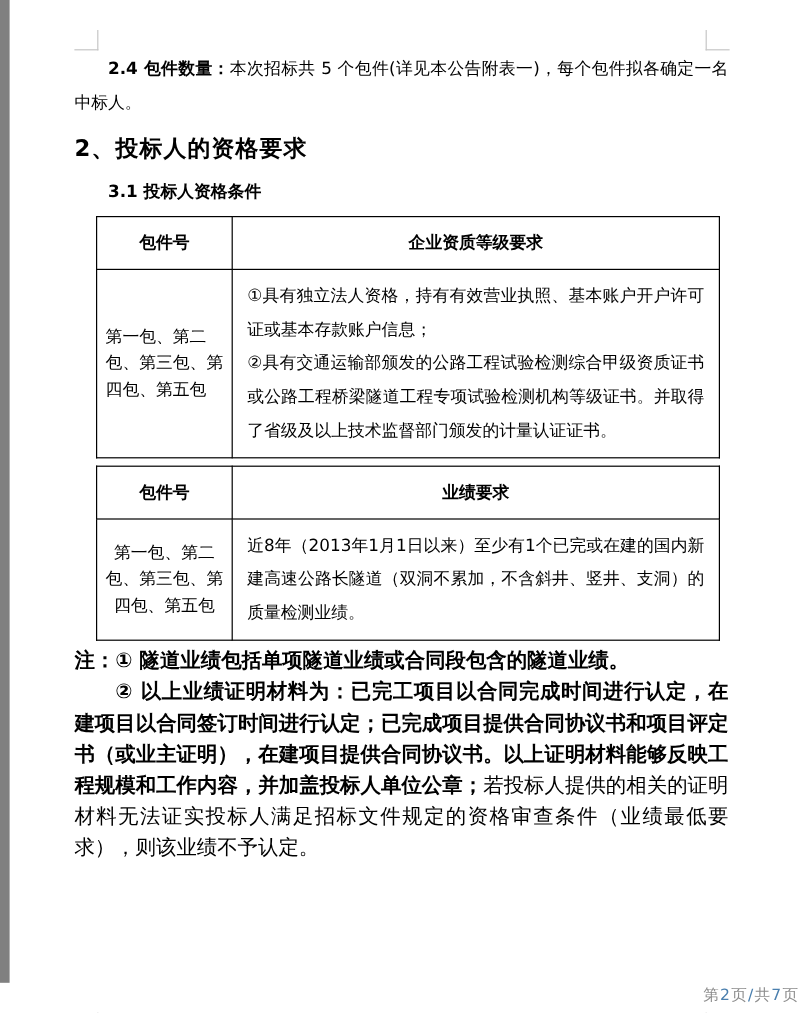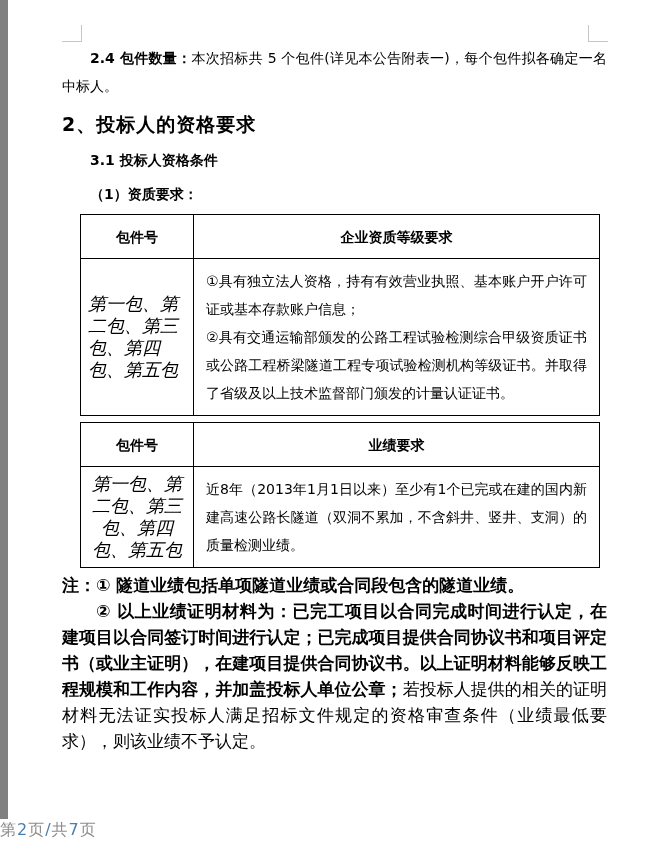--- a/index.html
+++ b/index.html
@@ -26,32 +26,32 @@
   h2.sec {
     font-size:19px; font-weight:bold; margin:8px 0 4px; line-height:32px;
     letter-spacing:1px; text-align:left;
   }
   h3.subsec { font-size:14px; font-weight:bold; margin:6px 0 0; line-height:28px; text-indent:2em; text-align:left; }
   p.tbl-label { font-weight:bold; text-indent:2em; margin:6px 0 0; text-align:left; }
 
   table.doc-table { border-collapse:collapse; width:520px; margin:6px 0 0 18px; table-layout:fixed; }
   table.doc-table th, table.doc-table td { border:1.5px solid #000; }
   table.doc-table th { height:41px; font-size:14px; font-weight:bold; text-align:center; vertical-align:middle; padding:1px; }
-  td.pkg-cell { width:110px; padding:6px 7px; line-height:22px; font-size:18px; vertical-align:middle; text-align:left;font-style:italic; }
+  td.pkg-cell { width:110px; padding:6px 7px; line-height:22px; font-size:14px; vertical-align:middle; text-align:left; }
   table.perf td.pkg-cell { text-align:center; }
   td.req-cell { padding:8px 12px; line-height:28px; font-size:14px; vertical-align:middle; text-align:justify; }
   td.req-cell .req-item { margin:0; }
 
   .notes { margin-top:4px; line-height:26px; font-size:17px; }
   .notes p { margin:0; }
   .note-bold { font-weight:bold; }
 
   .footer {
     position:absolute; left:0; top:819px; width:666px; height:25px;
-    background:#ffffff; text-align:left; font-size:16px; line-height:22px;
+    background:#ffffff; text-align:right; font-size:13px; line-height:22px;
     color:#8c8c8c; letter-spacing:1px; z-index:5;
   }
   .footer .num { color:var(--accent,#4a7fae); }
 </style>
 </head>
 <body>
 
 <div class="app-edge"></div>
 <div class="crop tl"></div>
 <div class="crop tr"></div>
@@ -60,21 +60,20 @@
 
 <div class="content">
 
   <p class="indent"><b class="plabel">2.4 包件数量：</b><span>本次招标共 5 个包件(详见本公告附表一)，每个包件拟各确定一名中标人。</span></p>
 
 
   <h2 class="sec">2、投标人的资格要求</h2>
 
   <h3 class="subsec">3.1 投标人资格条件</h3>
 
-  <p class="tbl-label">（1）资质要求：</p>
 
   <table class="doc-table qual">
     <colgroup>
         <col style="width:113px">
         <col>
       </colgroup>
     <tbody>
         <tr>
       <th>包件号</th>
       <th>企业资质等级要求</th>

